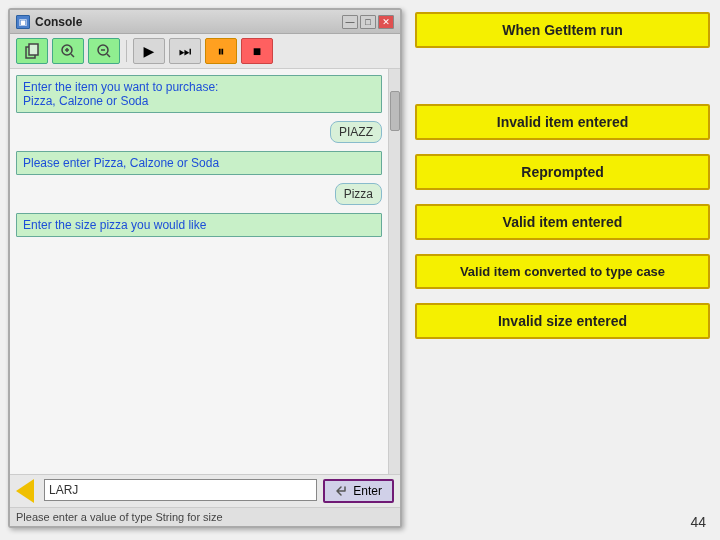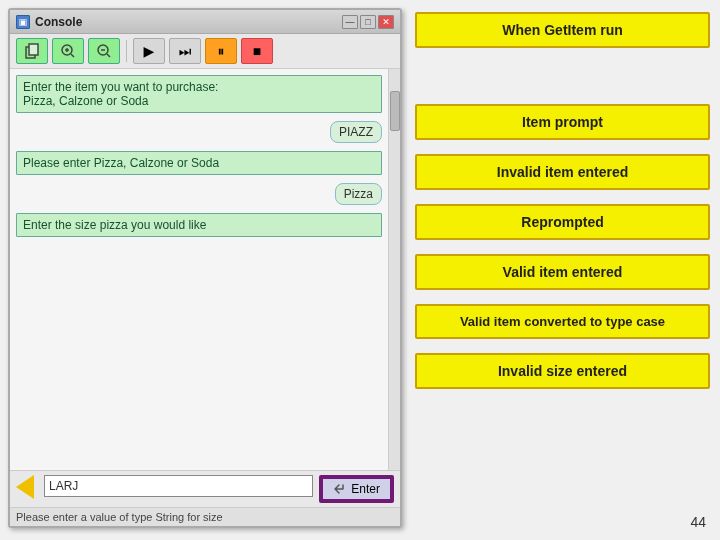--- a/index.html
+++ b/index.html
@@ -150,21 +150,21 @@
       border-radius: 2px;
       margin-top: 20px;
     }
 
     .output-line {
       background: #c8f0c8;
       border: 1px solid #6a9;
       padding: 4px 6px;
       margin-bottom: 4px;
       font-size: 12px;
-      color: #14532d;
+      color: #1d4ed8;
       border-radius: 1px;
     }
 
     .output-block {
       margin-bottom: 4px;
       overflow: hidden;
     }
 
     .input-value {
       background: #d8f0d8;
@@ -194,21 +194,21 @@
       height: 22px;
       border: 1px solid #888;
       background: white;
       padding: 2px 4px;
       font-size: 12px;
       color: #333;
     }
 
     .enter-btn {
       background: #d0d0e8;
-      border: 4px solid #701a75;
+      border: 2px solid #701a75;
       padding: 3px 10px;
       font-size: 12px;
       cursor: pointer;
       display: flex;
       align-items: center;
       gap: 4px;
       border-radius: 2px;
     }
 
     .status-bar {
@@ -365,21 +365,20 @@
 
   </div>
 </div>
 
 <div class="annotation-panel" style="position:relative;">
 
   <div class="annotation-label top">When GetItem run</div>
 
   <div style="height:26px;"></div>
 
-  <div class="annotation-label" style="margin-bottom:14px;">Item prompt</div>
 
   <div class="annotation-label" style="margin-bottom:14px;">Invalid item entered</div>
 
   <div class="annotation-label" style="margin-bottom:14px;">Reprompted</div>
 
   <div class="annotation-label" style="margin-bottom:14px;">Valid item entered</div>
 
   <div class="annotation-label" style="margin-bottom:14px;font-size:13px;">Valid item converted to type case</div>
 
   <div class="annotation-label" style="margin-bottom:0;">Invalid size entered</div>

